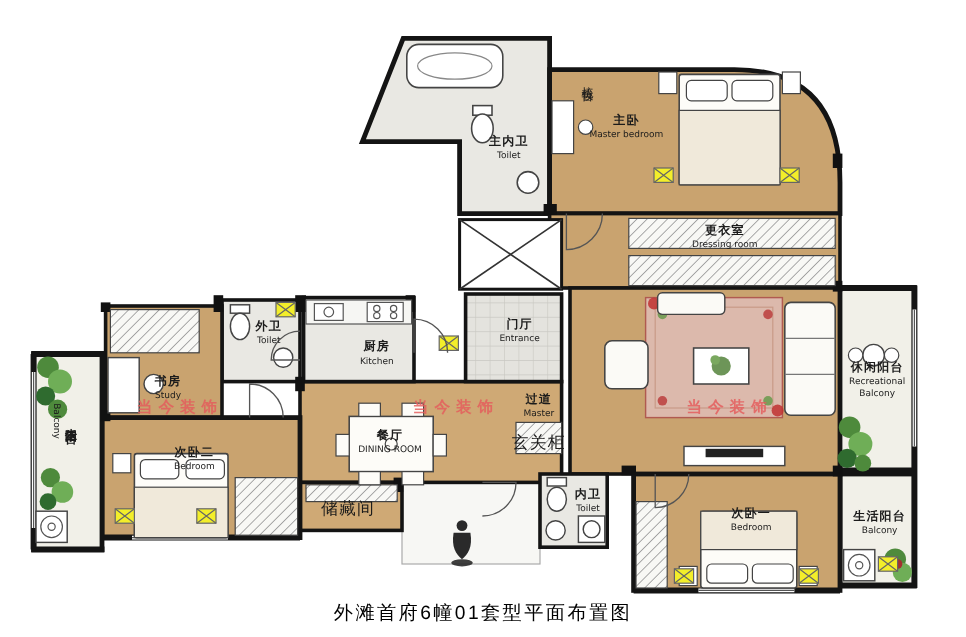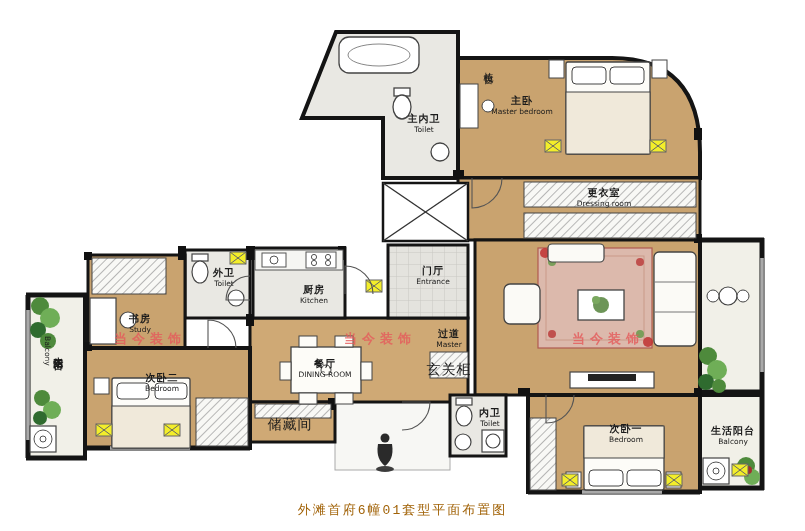--- a/index.html
+++ b/index.html
@@ -11,22 +11,22 @@
   .lbl .zh{display:block;font-size:10px;font-weight:bold;letter-spacing:1px;}
   .lbl .en{display:block;font-size:7.5px;letter-spacing:0;}
   .lbl.small .zh{font-size:14px;font-weight:normal;}
   .lbl.vert{writing-mode:vertical-rl;transform:none;white-space:normal;}
   .lbl.vert .zh{font-size:10px;}
   .lbl.vert .en{font-size:7.5px;}
   .lbl.wrap{white-space:normal;width:62px;}
   .wm{position:absolute;transform:translate(-50%,0);font-size:13px;font-weight:bold;
       letter-spacing:5px;color:rgba(228,92,92,0.82);z-index:6;white-space:nowrap;}
   .title{position:absolute;left:50%;top:501px;transform:translateX(-50%);
-         font-family:Liberation Mono, monospace;font-size:13px;
-         letter-spacing:2px;color:#a16207;z-index:6;white-space:nowrap;}
+         font-family:Liberation Sans, sans-serif;font-size:16px;
+         letter-spacing:2px;color:#000000;z-index:6;white-space:nowrap;}
 </style>
 </head>
 <body>
 
 <div class="plan">
 
 <svg width="805" height="531" viewBox="0 0 805 531">
   <defs>
     <pattern id="hatch" width="6" height="6" patternUnits="userSpaceOnUse" patternTransform="rotate(45)">
       <rect width="6" height="6" fill="#f8f8f5"></rect>
@@ -353,20 +353,24 @@
   <span class="zh">储藏间</span>
 </div>
 <div class="lbl" style="left:490px;top:406px">
   <span class="zh">内卫</span>
   <span class="en">Toilet</span>
 </div>
 <div class="lbl" style="left:626px;top:422px">
   <span class="zh">次卧一</span>
   <span class="en">Bedroom</span>
 </div>
+<div class="lbl wrap" style="left:731px;top:300px">
+  <span class="zh">休闲阳台</span>
+  <span class="en">Recreational Balcony</span>
+</div>
 <div class="lbl" style="left:733px;top:424px">
   <span class="zh">生活阳台</span>
   <span class="en">Balcony</span>
 </div>
 
 <div class="wm" style="left:150px;top:330px">当今装饰</div>
 <div class="wm" style="left:380px;top:330px">当今装饰</div>
 <div class="wm" style="left:608px;top:330px">当今装饰</div>
 
 <div class="title">外滩首府6幢01套型平面布置图</div>

